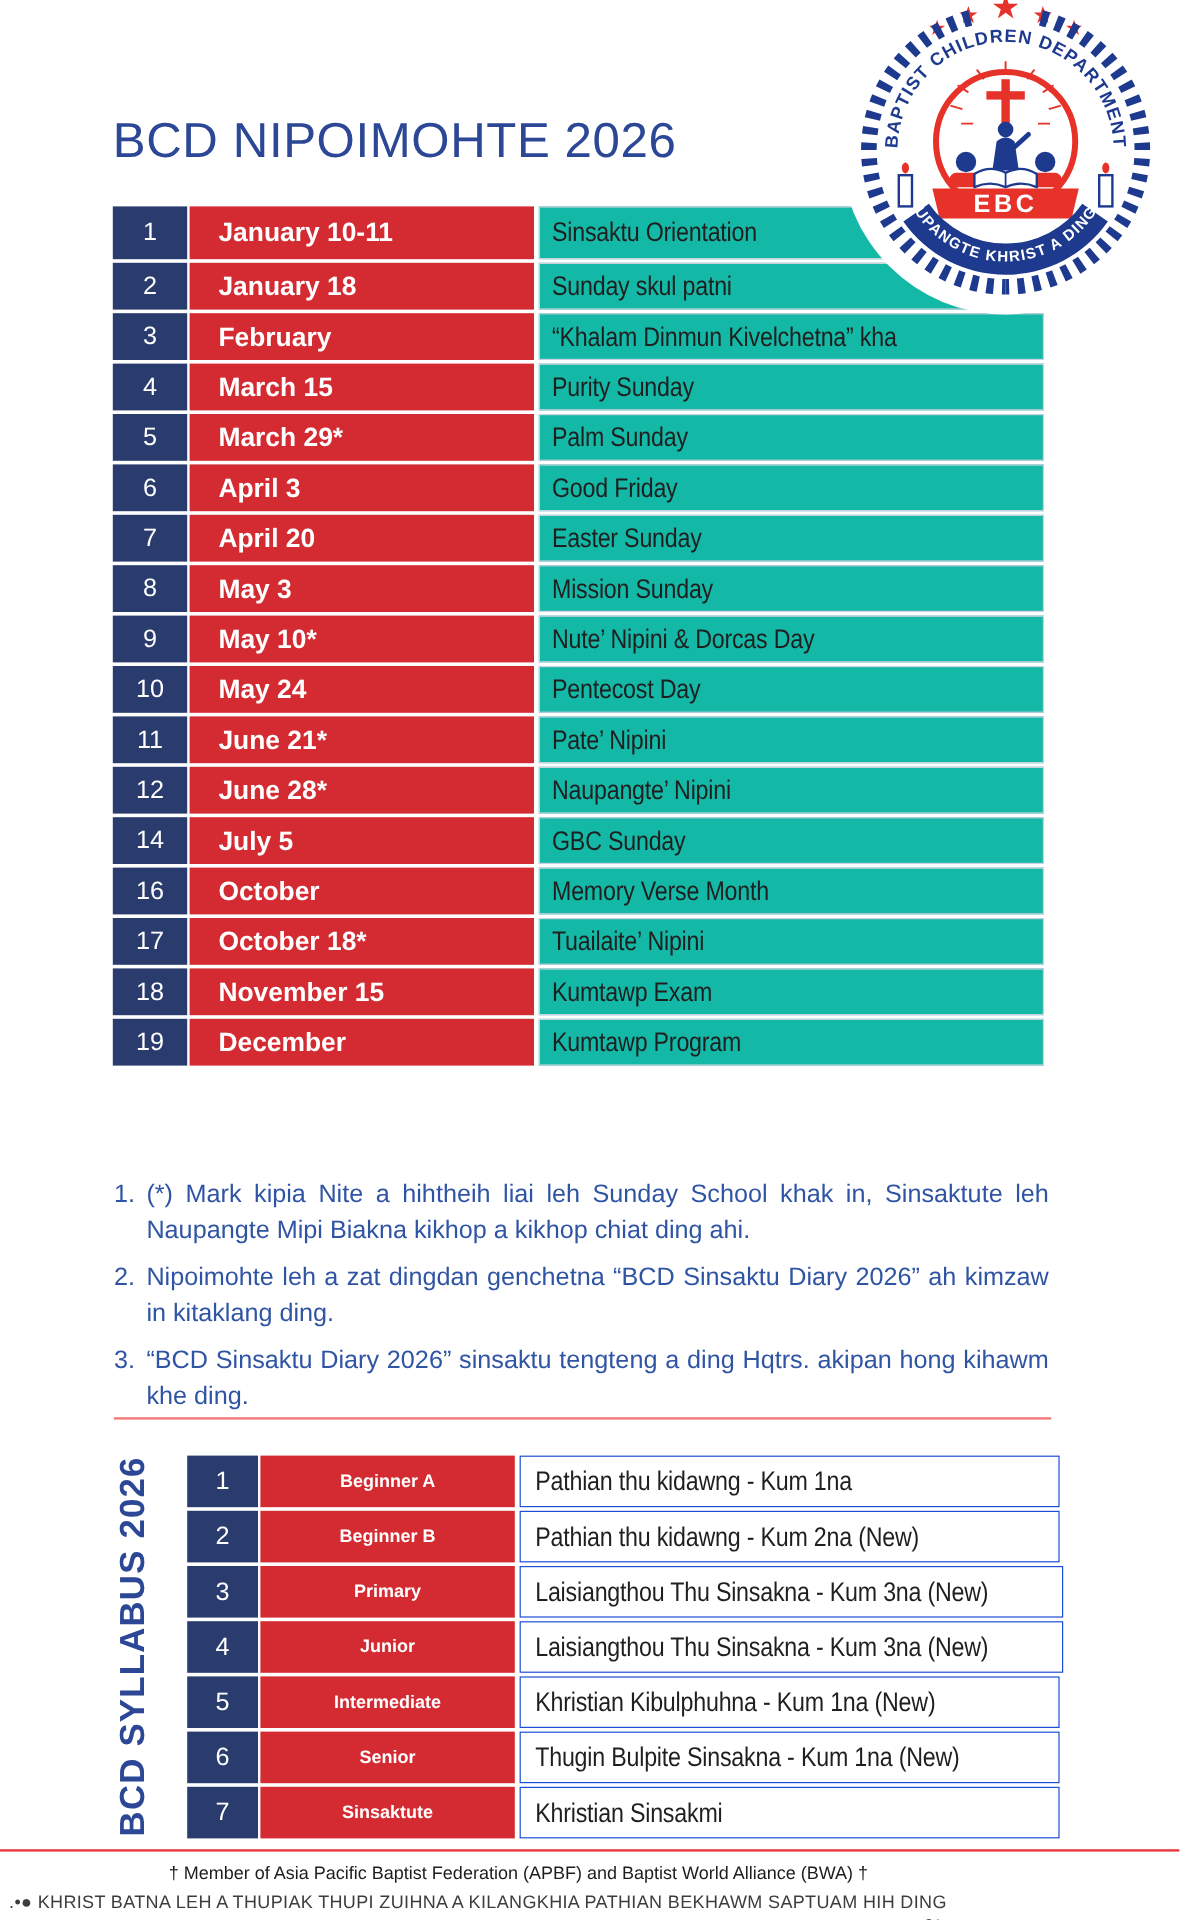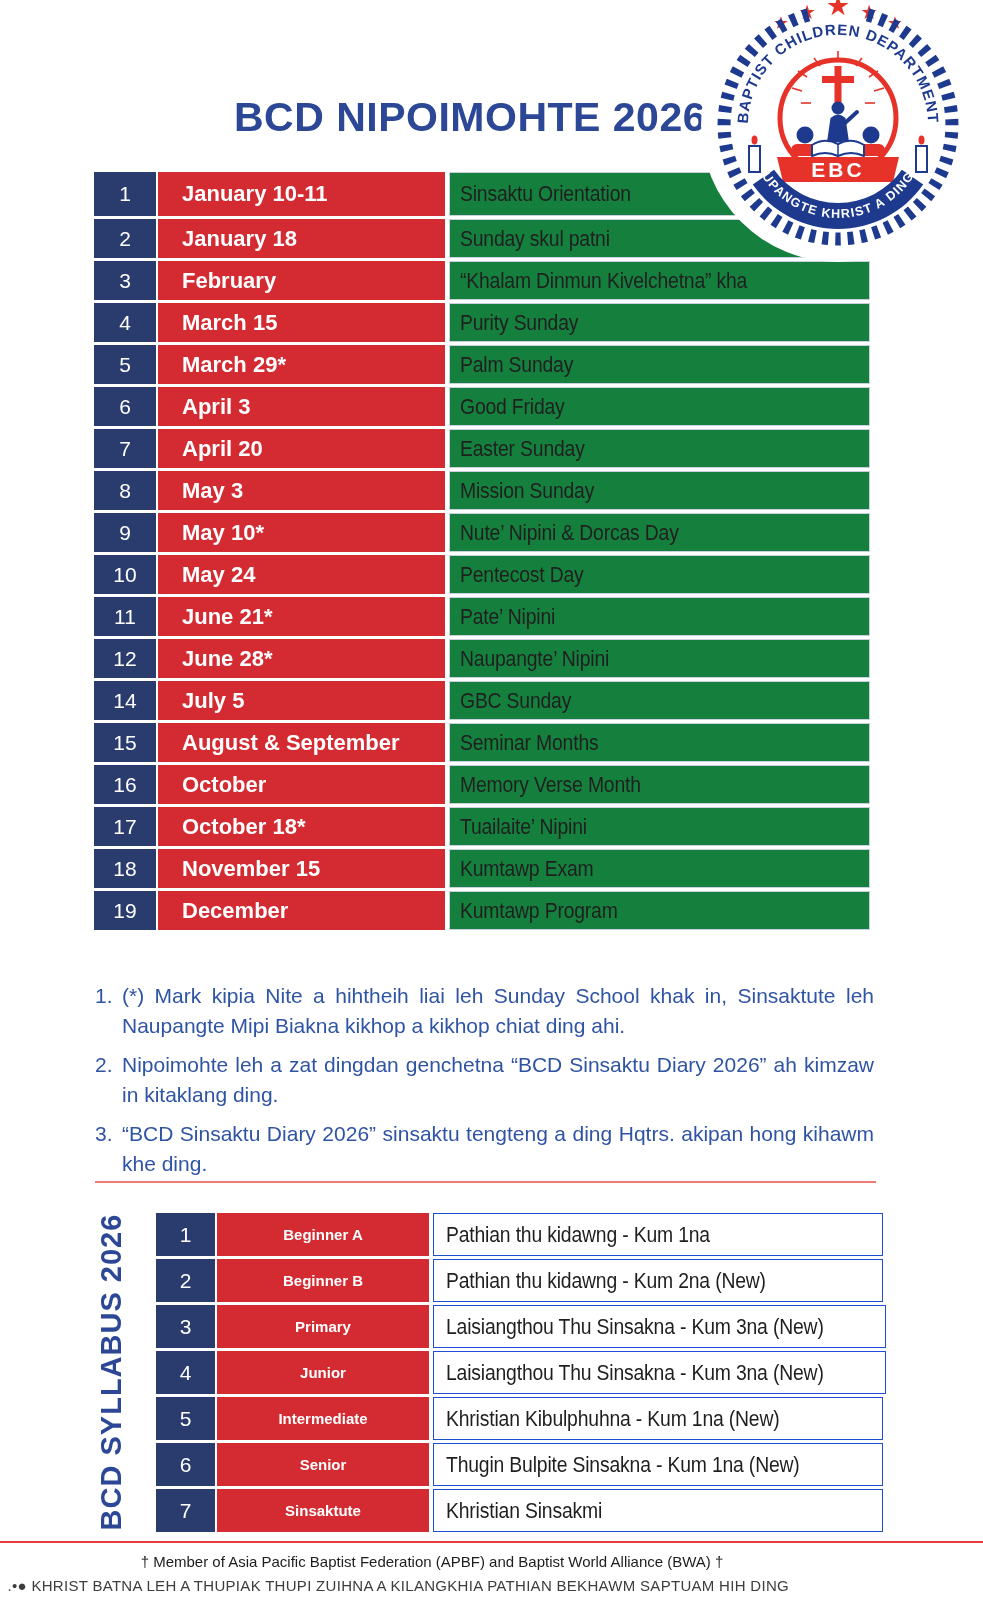--- a/index.html
+++ b/index.html
@@ -6,21 +6,21 @@
   html,body { margin:0; padding:0; }
   body {
     width:983px; height:1600px; position:relative; overflow:hidden;
     background:#ffffff; font-family:"Liberation Sans", sans-serif;
   }
   .page { position:absolute; inset:0; }
 
   
   .title {
     position:absolute; left:94px; top:94px; width:612px;
-    text-align:right; font-size:41px; font-weight:bold;
+    text-align:left; font-size:41px; font-weight:normal;
     color:#2b4795; letter-spacing:0.5px;
   }
 
   
   .logo { position:absolute; left:693px; top:-20px; width:290px; height:290px; z-index:5; }
 
   
   .sched { position:absolute; left:94px; top:172px; width:780px; }
   .srow { display:flex; height:39px; margin-bottom:3px; }
   .srow:first-child { height:44px; }
@@ -28,21 +28,21 @@
     width:62px; flex:none; background:#2a3c6e; color:#fff;
     display:flex; align-items:center; justify-content:center;
     font-size:21px; margin-right:2px;
   }
   .cell-date {
     width:287px; flex:none; background:#d42a31; color:#fff;
     display:flex; align-items:center; padding-left:24px;
     font-size:22px; font-weight:bold; margin-right:4px;
   }
   .cell-event {
-    width:421px; flex:none; background:#15803d; border:1px solid #c9d0df;
+    width:421px; flex:none; background:#14b8a6; border:1px solid #c9d0df;
     display:flex; align-items:center; padding-left:10px; color:#1f1f1f;
   }
   .cond {
     display:inline-block; transform:scaleX(.86); transform-origin:0 50%;
     white-space:nowrap; font-size:22.5px; letter-spacing:-0.2px;
   }
 
   
   .notes {
     position:absolute; left:95px; top:981px; width:779px;
@@ -247,27 +247,20 @@
         </div>
       </div>
     <div class="srow">
         <div class="cell-num">14</div>
         <div class="cell-date">July 5</div>
         <div class="cell-event">
           <span class="cond">GBC Sunday</span>
         </div>
       </div>
     <div class="srow">
-        <div class="cell-num">15</div>
-        <div class="cell-date">August &amp; September</div>
-        <div class="cell-event">
-          <span class="cond">Seminar Months</span>
-        </div>
-      </div>
-    <div class="srow">
         <div class="cell-num">16</div>
         <div class="cell-date">October</div>
         <div class="cell-event">
           <span class="cond">Memory Verse Month</span>
         </div>
       </div>
     <div class="srow">
         <div class="cell-num">17</div>
         <div class="cell-date">October 18*</div>
         <div class="cell-event">

